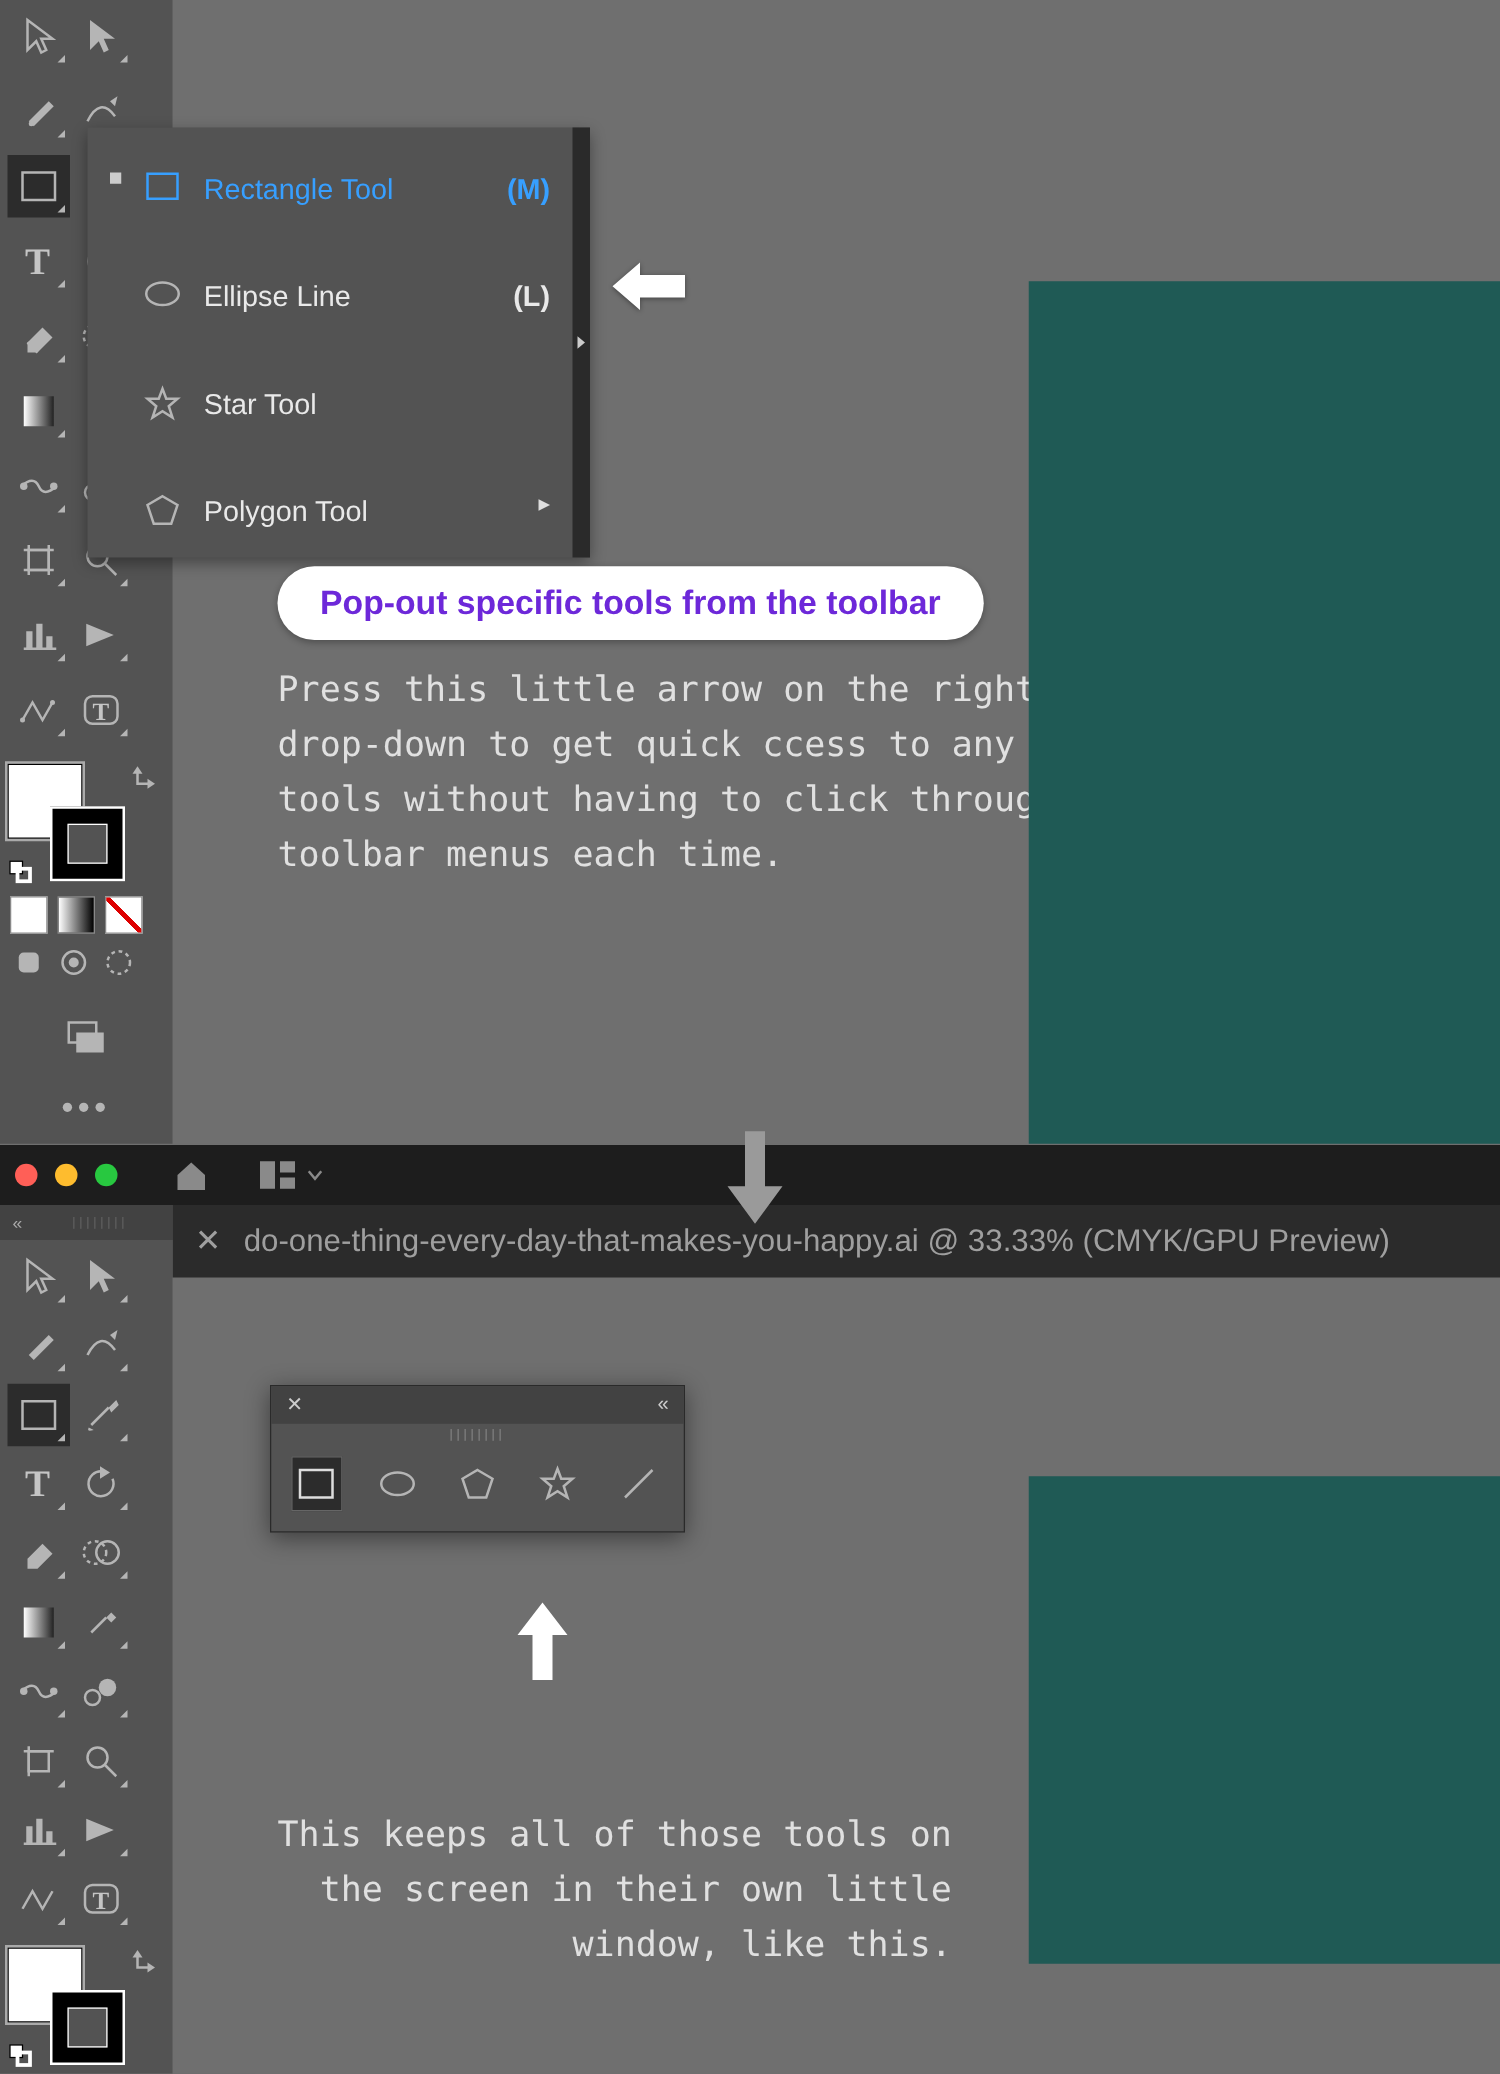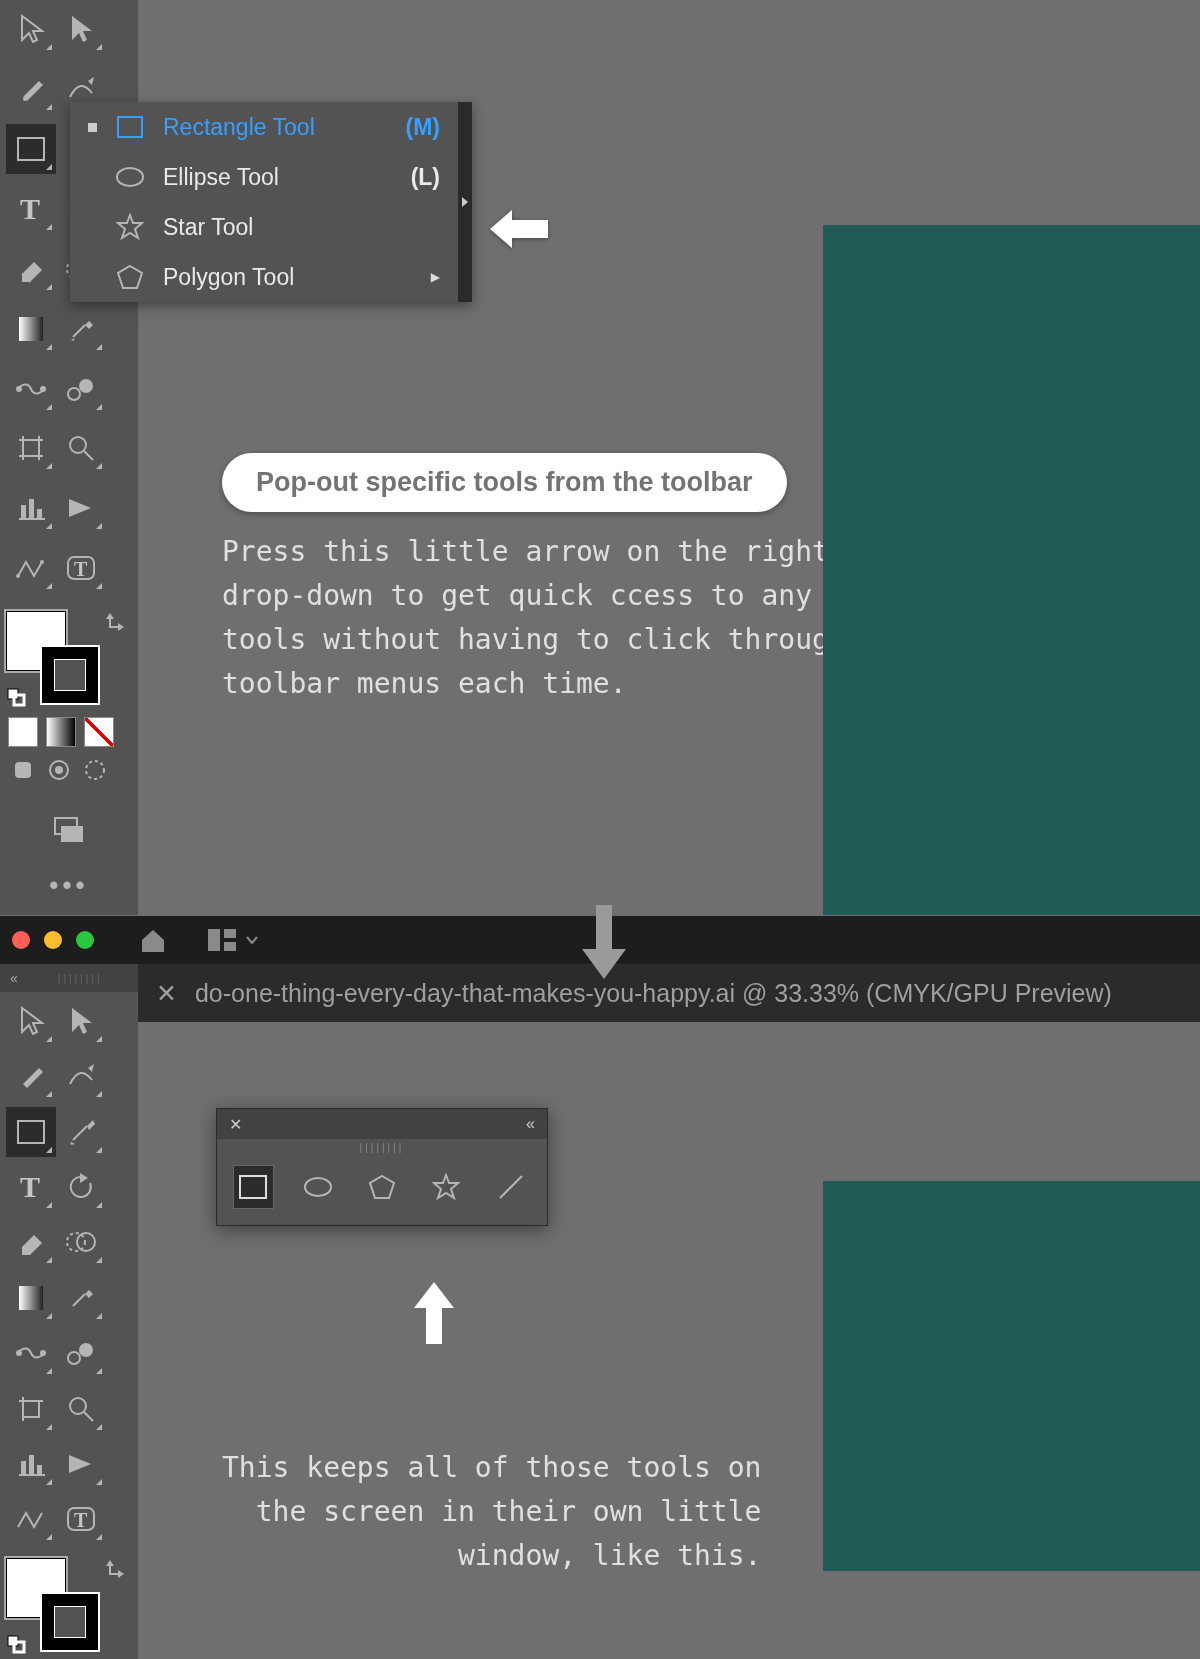--- a/index.html
+++ b/index.html
@@ -144,27 +144,28 @@
     background:#535353;
     display:flex;
     box-shadow:0 4px 12px rgba(0,0,0,0.4);
   }
   .flyout-list{
     flex:1;
     padding:0;
   }
   .flyout-item{
     display:flex;
-    align-items:center;
+    align-items:flex-start;
     height:50px;
     padding:0 18px 0 18px;
     font-size:23px;
     color:#e9e9e9;
     cursor:pointer;
     gap:18px;
+    margin-top:36px;
   }
   .flyout-item .dot{
     width:9px;height:9px;
     background:#ccc;
     visibility:hidden;
     flex:0 0 9px;
   }
   .flyout-item.active .dot{visibility:visible;}
   .flyout-item.active{ color:#379fff; }
   .flyout-item .f-icon{
@@ -198,21 +199,21 @@
     position:absolute;
     left:490px; top:210px;
     width:60px;height:38px;
   }
   .big-arrow-left svg{filter:drop-shadow(0 1px 2px rgba(0,0,0,0.4));}
 
   
   .bubble{
     position:absolute;
     background:#fff;
-    color:#737373;
+    color:#6d28d9;
     border-radius:100px;
     padding:14px 34px;
     font-size:27px;
     font-weight:600;
     box-shadow:0 2px 6px rgba(0,0,0,0.3);
   }
   .bubble1{ left:222px; top:453px; }
   .desc{
     position:absolute;
     color:#e0e0e0;
@@ -540,21 +541,21 @@
         <span class="f-label">Rectangle Tool</span>
         <span class="f-key">(M)</span>
       </div>
       <div class="flyout-item">
         <span class="dot"></span>
         <span class="f-icon">
             <svg width="28" height="22">
               <ellipse cx="14" cy="11" rx="13" ry="9" class="ic-stroke" stroke="#ccc"></ellipse>
             </svg>
           </span>
-        <span class="f-label">Ellipse Tool</span>
+        <span class="f-label">Ellipse Line</span>
         <span class="f-key">(L)</span>
       </div>
       <div class="flyout-item">
         <span class="dot"></span>
         <span class="f-icon">
             <svg width="26" height="26">
               <polygon points="13,1 16,9 25,9 18,15 21,24 13,19 5,24 8,15 1,9 10,9" class="ic-stroke" stroke="#ccc"></polygon>
             </svg>
           </span>
         <span class="f-label">Star Tool</span>

